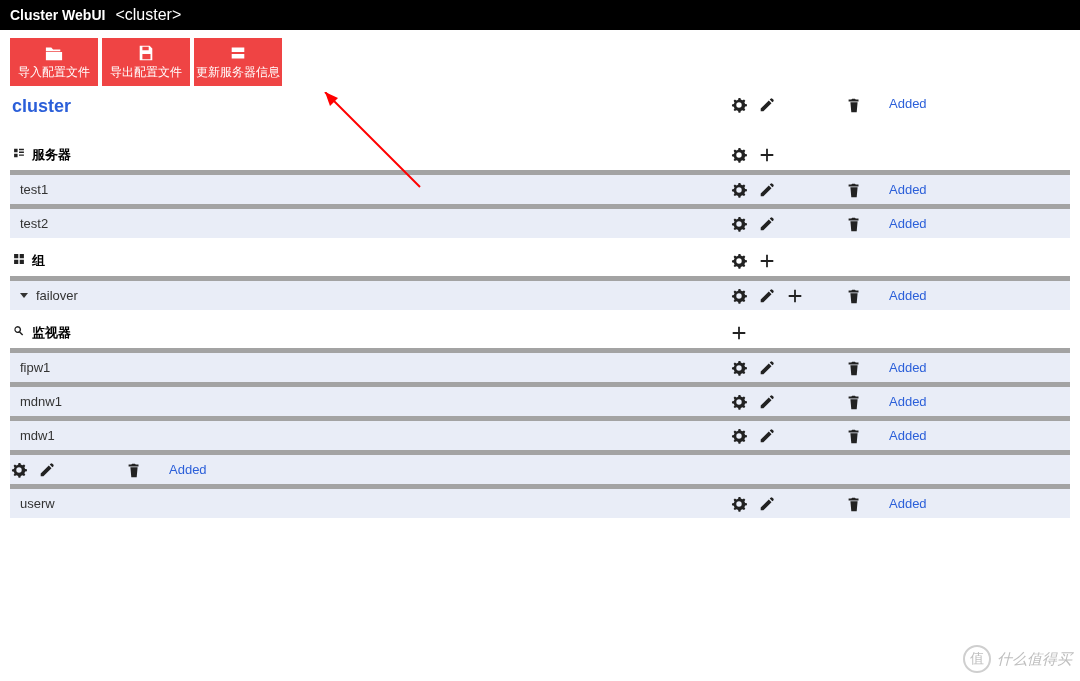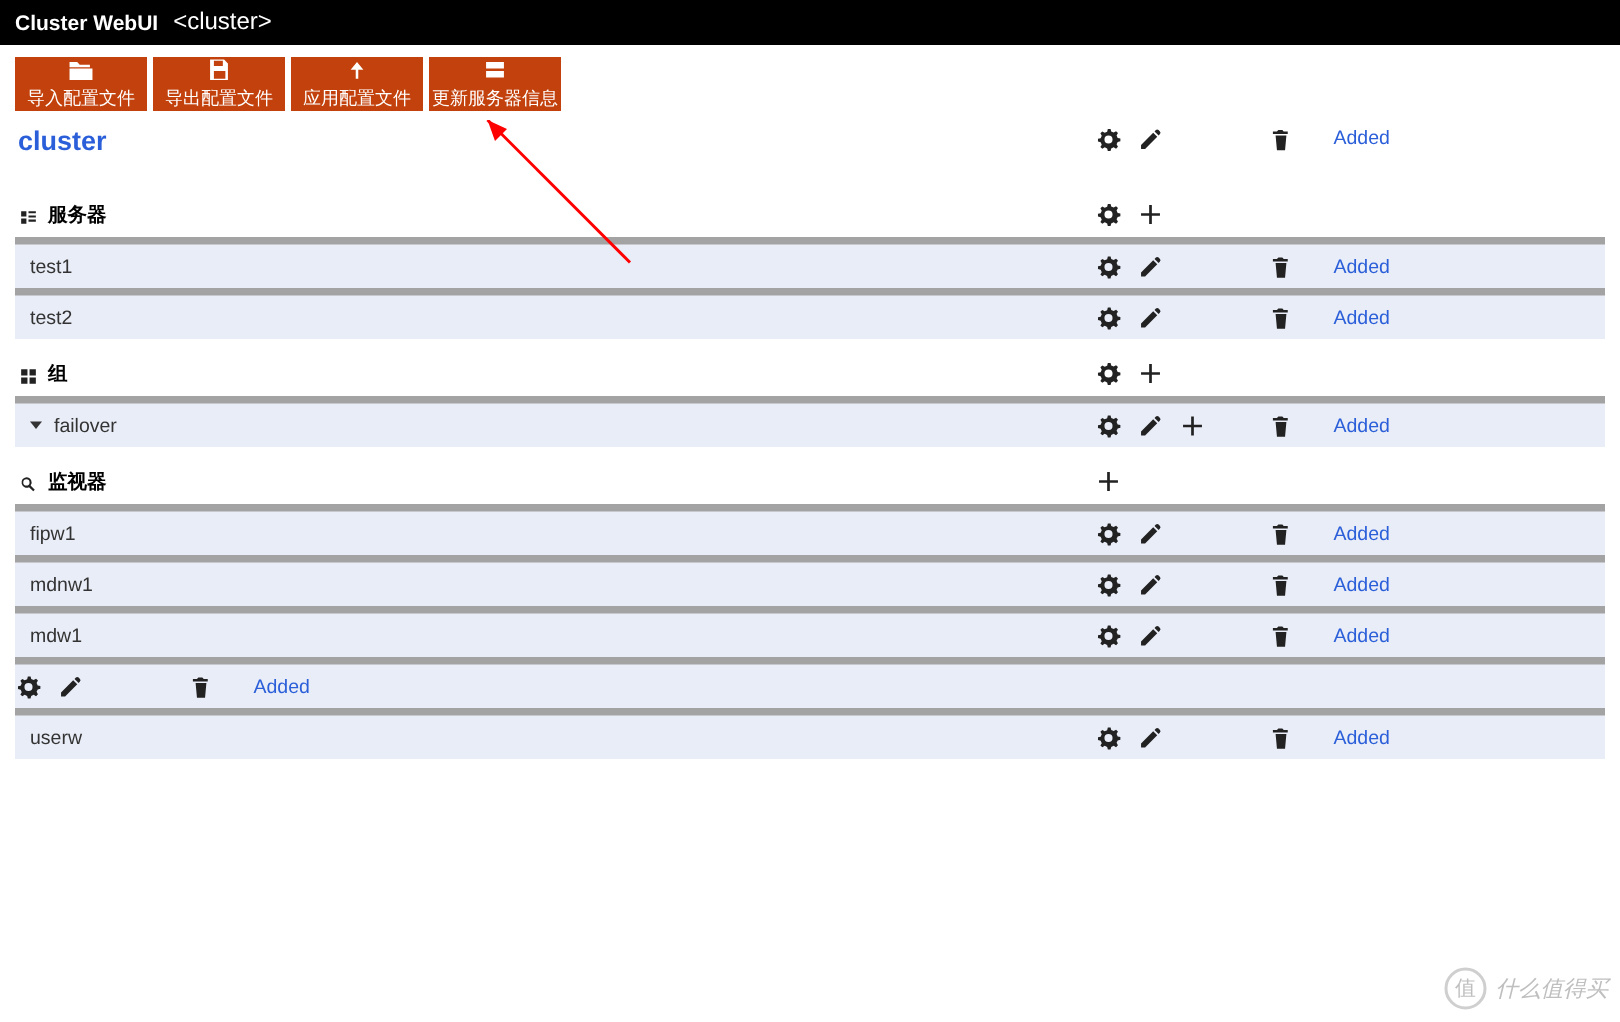--- a/index.html
+++ b/index.html
@@ -1,28 +1,28 @@
 <!DOCTYPE html>
 <html><head>
 <meta charset="utf-8">
 <style>
   * { box-sizing: border-box; margin: 0; padding: 0; }
   html, body { width: 1080px; height: 681px; font-family: Arial, "Microsoft YaHei", sans-serif; background: #fff; overflow: hidden; }
   .header { background: #000; color: #fff; display: flex; align-items: center; height: 30px; padding: 0 10px; font-size: 14px; }
   .header .title { font-weight: bold; margin-right: 10px; }
   .header .sub   { font-size: 16px; }
   .toolbar { display: flex; gap: 4px; padding: 8px 10px 6px 10px; }
-  .tbtn { background: #c2410c; color: #fff; width: 88px; height: 36px; display: flex; flex-direction: column; align-items: center; justify-content: center; font-size: 12px; cursor: pointer; }
+  .tbtn { background: #ef4444; color: #fff; width: 88px; height: 48px; display: flex; flex-direction: column; align-items: center; justify-content: center; font-size: 12px; cursor: pointer; }
   .tbtn svg { width: 20px; height: 18px; fill: #fff; }
   .tbtn span { margin-top: 2px; }
   .content { padding: 4px 10px 0 10px; position: relative; }
   .cluster-row { display: flex; align-items: flex-start; height: 36px; }
   .cluster-row .cluster-name { color: #2b5fd9; font-weight: bold; font-size: 18px; flex: 0 0 720px; padding-left: 2px; }
   .sect-head { display: flex; align-items: center; height: 30px; margin-top: 8px; }
-  .sect-head .sect-label { display:flex; align-items:flex-end; gap:6px; font-size: 13px; font-weight: bold; flex: 0 0 720px; padding-left: 2px; }
+  .sect-head .sect-label { display:flex; align-items:flex-start; gap:6px; font-size: 13px; font-weight: bold; flex: 0 0 720px; padding-left: 2px; }
   .sect-head .sect-label svg { width:14px; height:14px; fill:#222; }
   .row { display:flex; align-items:center; height:34px; background:#e9edf7; border-top:5px solid #a3a3a3; }
   .row .item-name { flex:0 0 720px; padding-left: 10px; font-size:13px; color:#333; display:flex; align-items:center; gap:4px;}
   .row .item-name .caret{ display:inline-block; width:0;height:0;border-left:4px solid transparent;border-right:4px solid transparent;border-top:5px solid #333; margin-right:4px;}
   .actions { width:115px; display:flex; align-items:center; gap:10px; }
   .actions .ic { width:18px; height:18px; cursor:pointer; }
   .actions .gap { width:18px; height:18px; }
   .trash-col { width:40px; display:flex; align-items:center; }
   .trash-col .ic { width:18px; height:18px; cursor:pointer; }
   .status { color:#2b5fd9; font-size:13px; margin-left:4px; }
@@ -97,26 +97,20 @@
     <span>导入配置文件</span>
   </div>
   <div class="tbtn">
     <svg viewBox="0 0 20 20">
         <path d="M3 2h11l3 3v13H3V2zm3 1v4h7V3H6zm0 8v6h9v-6H6z" fill="#fff"></path>
       </svg>
     <span>导出配置文件</span>
   </div>
   <div class="tbtn">
     <svg viewBox="0 0 20 20">
-        <path d="M9 17h2v-7h4l-5-6-5 6h4v7z" fill="#fff"></path>
-      </svg>
-    <span>应用配置文件</span>
-  </div>
-  <div class="tbtn">
-    <svg viewBox="0 0 20 20">
         <path d="M3 4h14v5H3V4zm0 7h14v5H3v-5z" fill="#fff"></path>
         <circle cx="6" cy="6.5" r="1"></circle>
         <circle cx="6" cy="13.5" r="1"></circle>
       </svg>
     <span>更新服务器信息</span>
   </div>
 </div>
 
 <div class="content">
 

